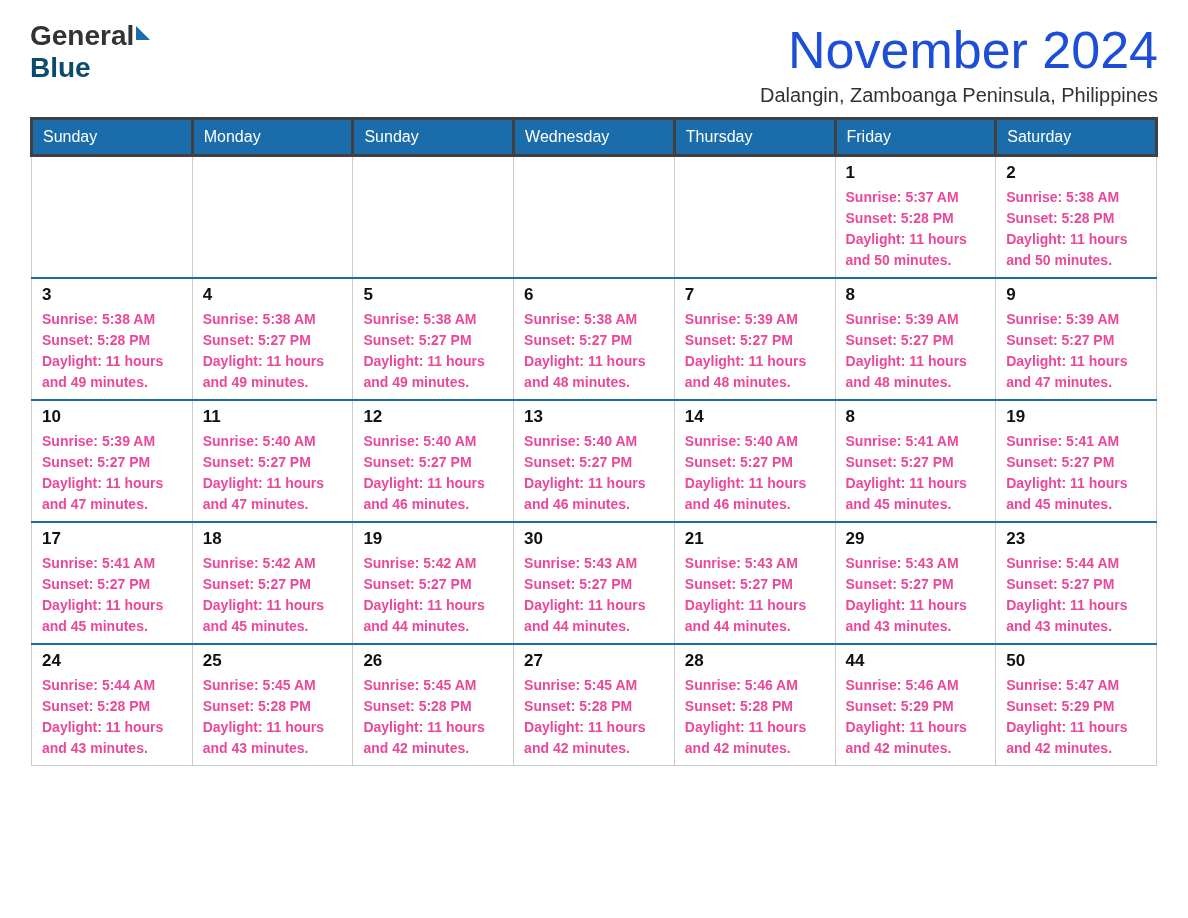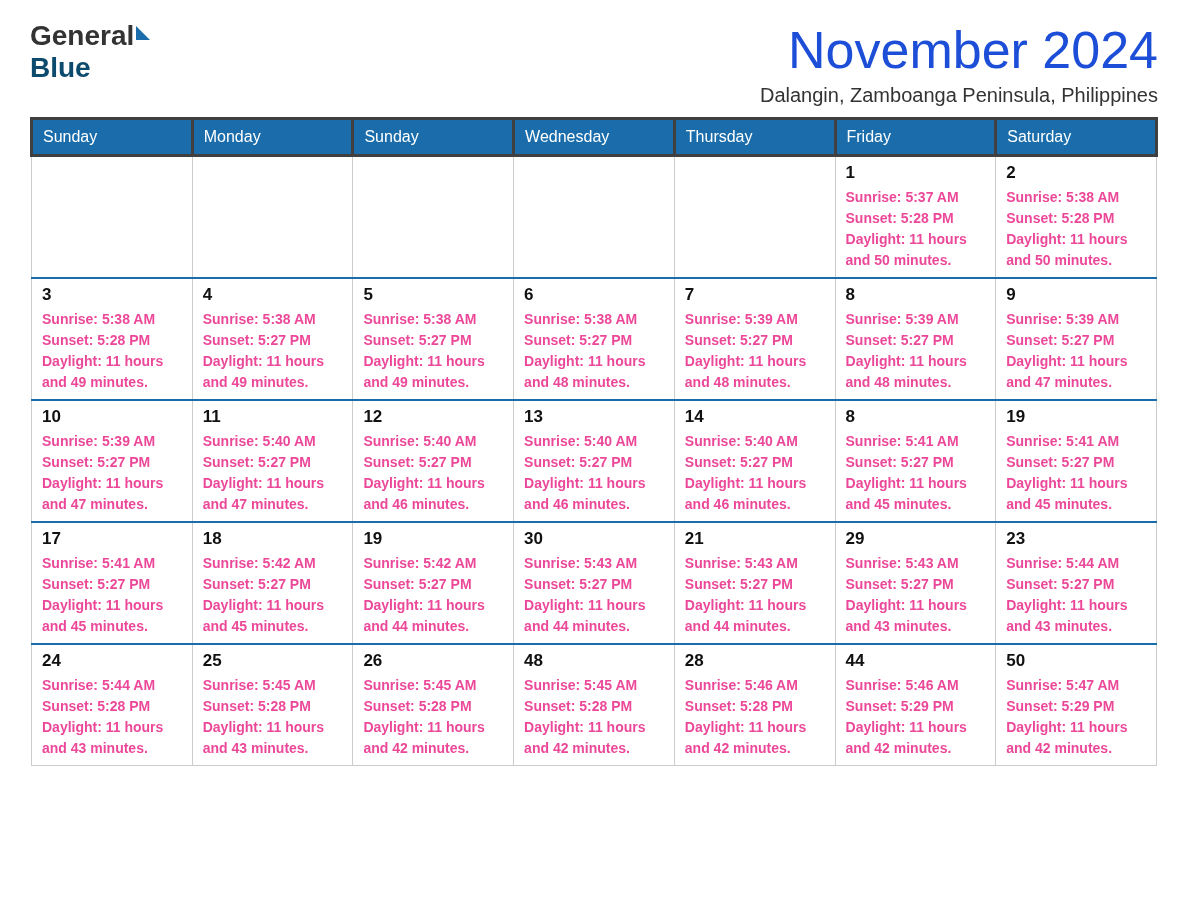--- a/index.html
+++ b/index.html
@@ -245,21 +245,21 @@
         </td>
         <td>
           <div class="day-number">25</div>
           <div class="day-info">Sunrise: 5:45 AM<br>Sunset: 5:28 PM<br>Daylight: 11 hours<br>and 43 minutes.</div>
         </td>
         <td>
           <div class="day-number">26</div>
           <div class="day-info">Sunrise: 5:45 AM<br>Sunset: 5:28 PM<br>Daylight: 11 hours<br>and 42 minutes.</div>
         </td>
         <td>
-          <div class="day-number">48</div>
+          <div class="day-number">27</div>
           <div class="day-info">Sunrise: 5:45 AM<br>Sunset: 5:28 PM<br>Daylight: 11 hours<br>and 42 minutes.</div>
         </td>
         <td>
           <div class="day-number">28</div>
           <div class="day-info">Sunrise: 5:46 AM<br>Sunset: 5:28 PM<br>Daylight: 11 hours<br>and 42 minutes.</div>
         </td>
         <td>
           <div class="day-number">44</div>
           <div class="day-info">Sunrise: 5:46 AM<br>Sunset: 5:29 PM<br>Daylight: 11 hours<br>and 42 minutes.</div>
         </td>

